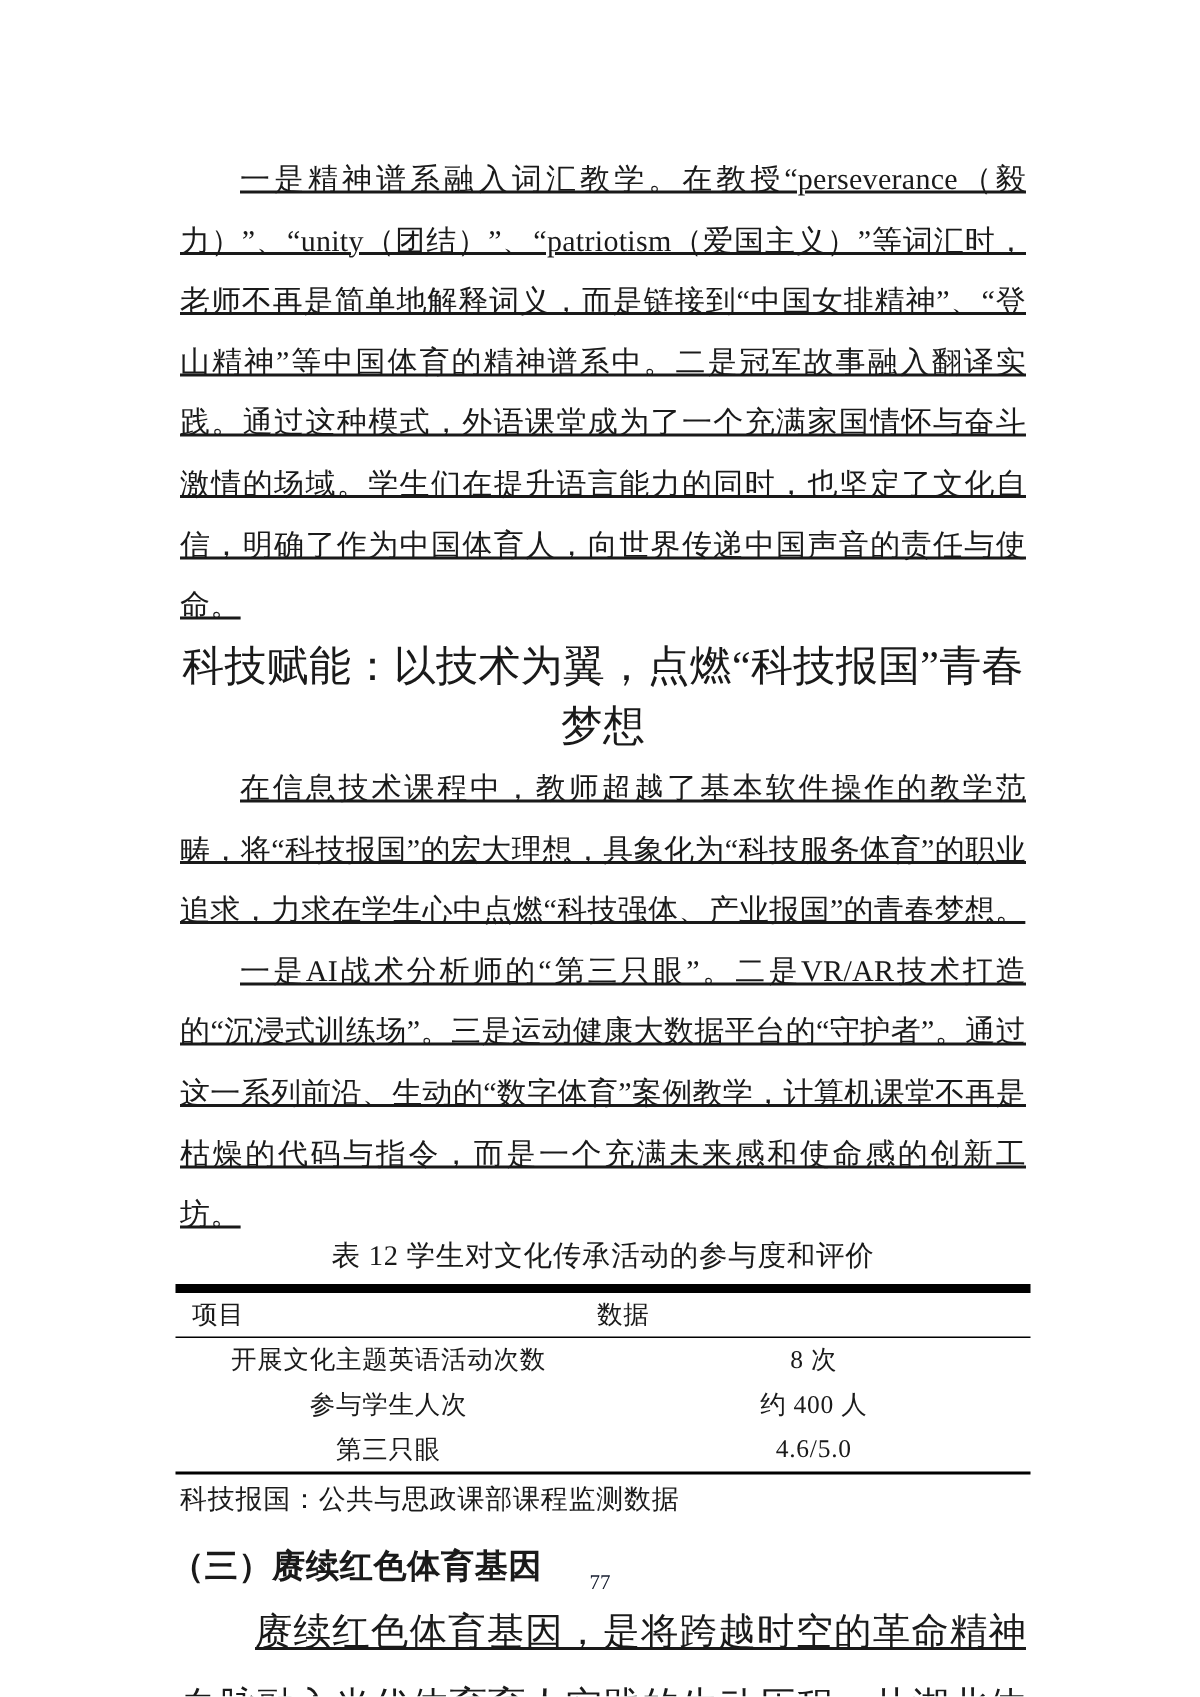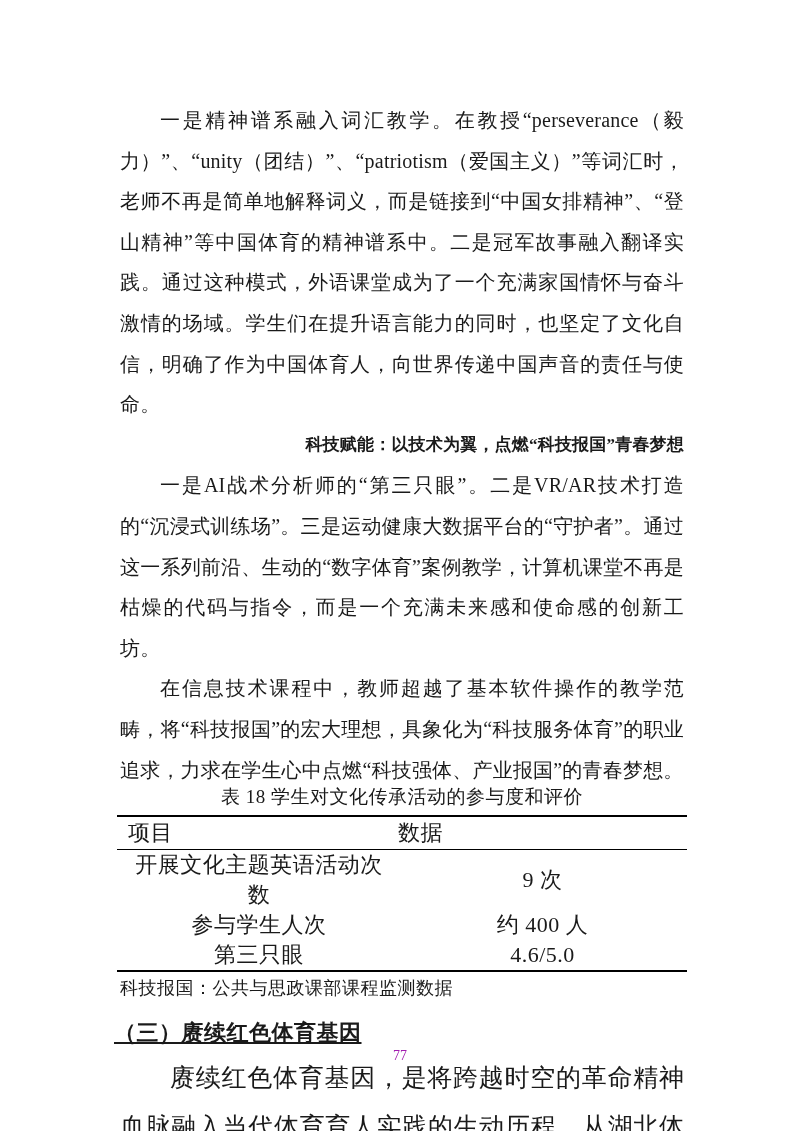--- a/index.html
+++ b/index.html
@@ -19,45 +19,45 @@
     top: 0;
     width: 564px;
   }
   .body-text {
     font-size: 20px;
     line-height: 40.6px;
     text-align: justify;
     text-justify: inter-ideograph;
     letter-spacing: 0.2px;
   }
-  .indent { text-indent: 2em; }
+  .indent { text-indent: 2em; text-decoration: underline; }
   .para-first { margin-top: 100px; }
   .inline-heading {
-    font-size: 17px;
+    font-size: 28px;
     line-height: 40.6px;
-    font-weight: bold;
-    text-align: right;
+    font-weight: normal;
+    text-align: center;
     letter-spacing: 0.2px;
   }
   .table-caption {
     margin-top: -6px;
     font-size: 19px;
     line-height: 26px;
     text-align: center;
     letter-spacing: 0.5px;
   }
   table.data-table {
     margin-top: 5px;
     margin-left: -3px;
     width: 570px;
     border-collapse: collapse;
     table-layout: fixed;
-    border-top: 2px solid #000000;
+    border-top: 6px solid #000000;
     border-bottom: 2px solid #000000;
-    font-size: 22px;
+    font-size: 17px;
   }
   table.data-table col.col-item { width: 273px; }
   table.data-table col.col-value { width: 297px; }
   table.data-table th {
     height: 33px;
     border-bottom: 1px solid #000000;
     font-weight: normal;
     text-align: left;
     vertical-align: middle;
     letter-spacing: 0.5px;
@@ -76,69 +76,68 @@
     line-height: 26px;
     letter-spacing: 0.5px;
   }
   .section-heading {
     margin-top: 12px;
     font-size: 22px;
     line-height: 40px;
     font-weight: bold;
     margin-left: -6px;
     letter-spacing: 0.5px;
-    text-decoration: underline;
   }
   .para-condensed {
     font-size: 25px;
     line-height: 49px;
     letter-spacing: 0;
   }
   .page-number {
     position: absolute;
     top: 1046px;
     left: 0;
     width: 100%;
     text-align: center;
     font-size: 14px;
     line-height: 20px;
-    color: #a21caf;
+    color: #0f172a;
   }
 </style>
 </head>
 <body>
 
 <div class="page">
   <div class="content">
 
     <p class="body-text indent para-first">一是精神谱系融入词汇教学。在教授“perseverance（毅力）”、“unity（团结）”、“patriotism（爱国主义）”等词汇时，老师不再是简单地解释词义，而是链接到“中国女排精神”、“登山精神”等中国体育的精神谱系中。二是冠军故事融入翻译实践。通过这种模式，外语课堂成为了一个充满家国情怀与奋斗激情的场域。学生们在提升语言能力的同时，也坚定了文化自信，明确了作为中国体育人，向世界传递中国声音的责任与使命。</p>
 
     <h2 class="inline-heading">科技赋能：以技术为翼，点燃“科技报国”青春梦想</h2>
 
+    <p class="body-text indent">在信息技术课程中，教师超越了基本软件操作的教学范畴，将“科技报国”的宏大理想，具象化为“科技服务体育”的职业追求，力求在学生心中点燃“科技强体、产业报国”的青春梦想。</p>
+
     <p class="body-text indent">一是AI战术分析师的“第三只眼”。二是VR/AR技术打造的“沉浸式训练场”。三是运动健康大数据平台的“守护者”。通过这一系列前沿、生动的“数字体育”案例教学，计算机课堂不再是枯燥的代码与指令，而是一个充满未来感和使命感的创新工坊。</p>
 
-    <p class="body-text indent">在信息技术课程中，教师超越了基本软件操作的教学范畴，将“科技报国”的宏大理想，具象化为“科技服务体育”的职业追求，力求在学生心中点燃“科技强体、产业报国”的青春梦想。</p>
-
-    <div class="table-caption">表 18 学生对文化传承活动的参与度和评价</div>
+    <div class="table-caption">表 12 学生对文化传承活动的参与度和评价</div>
 
     <table class="data-table">
       <colgroup>
         <col class="col-item">
         <col class="col-value">
       </colgroup>
       <thead>
         <tr>
           <th>项目</th>
           <th>数据</th>
         </tr>
       </thead>
       <tbody>
         <tr>
           <td>开展文化主题英语活动次数</td>
-          <td>9 次</td>
+          <td>8 次</td>
         </tr>
         <tr>
           <td>参与学生人次</td>
           <td>约 400 人</td>
         </tr>
         <tr>
           <td>第三只眼</td>
           <td>4.6/5.0</td>
         </tr>
       </tbody>

